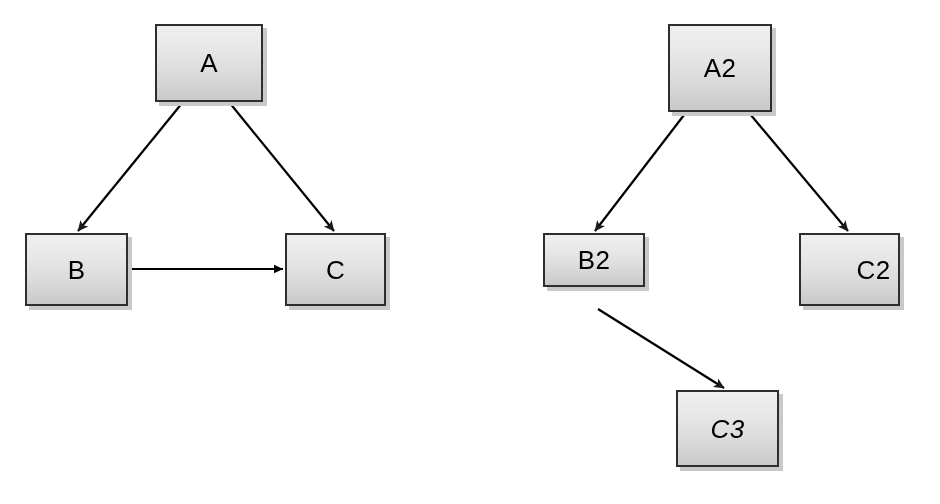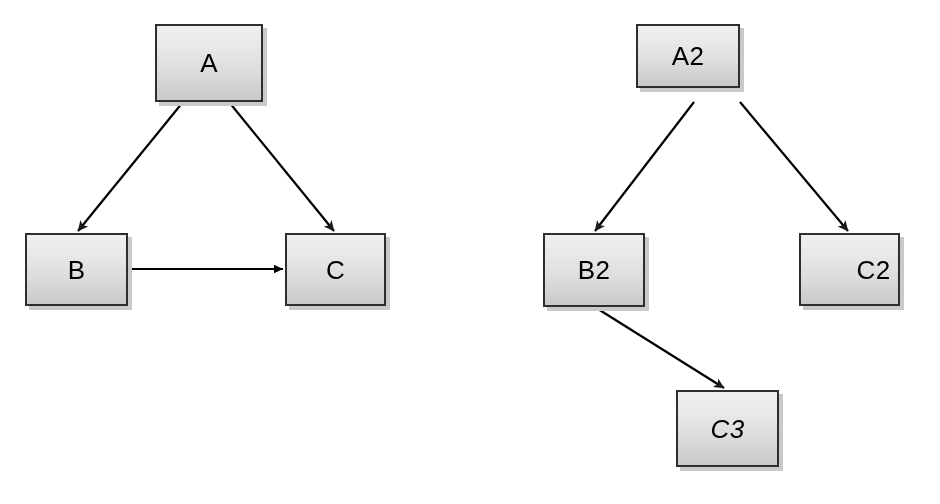--- a/index.html
+++ b/index.html
@@ -73,24 +73,24 @@
   <div id="nodes-group">
       <div class="node" style="left: 155px; top: 24px; width: 108px; height: 78px;">
         <span class="node-label">A</span>
       </div>
       <div class="node" style="left: 25px; top: 233px; width: 103px; height: 73px;">
         <span class="node-label">B</span>
       </div>
       <div class="node" style="left: 285px; top: 233px; width: 101px; height: 73px;">
         <span class="node-label">C</span>
       </div>
-      <div class="node" style="left: 636px; top: 24px; width: 104px; height: 64px;">
+      <div class="node" style="left: 668px; top: 24px; width: 104px; height: 88px;">
         <span class="node-label">A2</span>
       </div>
-      <div class="node" style="left: 543px; top: 233px; width: 102px; height: 74px;">
+      <div class="node" style="left: 543px; top: 233px; width: 102px; height: 54px;">
         <span class="node-label">B2</span>
       </div>
       <div class="node" style="left: 799px; top: 233px; width: 101px; height: 73px; padding-left: 48px;">
         <span class="node-label">C2</span>
       </div>
       <div class="node" style="left: 676px; top: 390px; width: 103px; height: 77px; font-style: italic;">
         <span class="node-label">C3</span>
       </div>
     </div>
 

